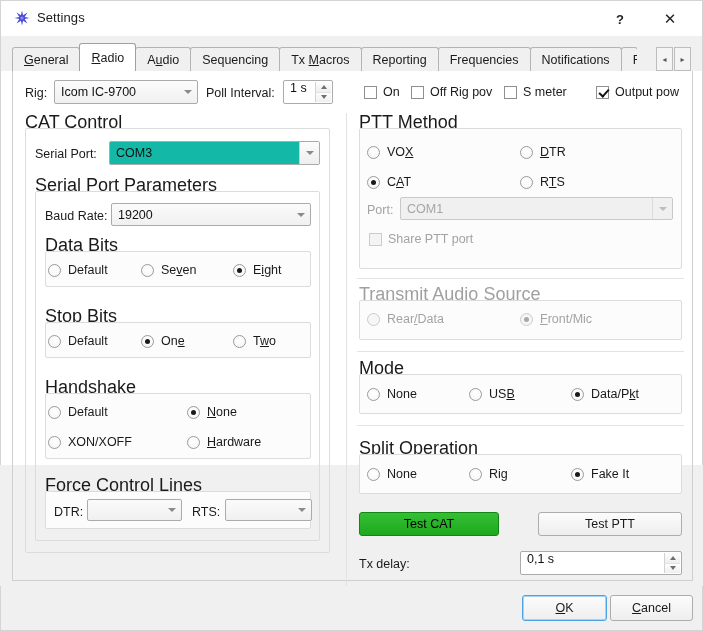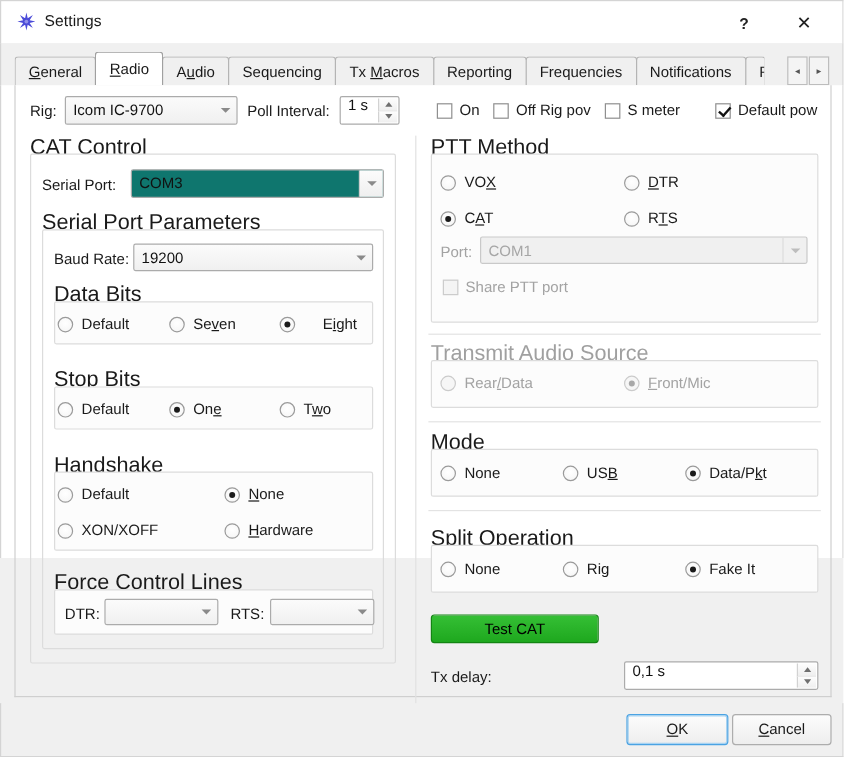--- a/index.html
+++ b/index.html
@@ -127,21 +127,21 @@
   .groupbox-title.dim { color: #a0a0a0; }
   .groupframe {
     border: 1px solid #dcdcdc;
     border-radius: 2px;
     background: #fcfcfc;
     box-sizing: border-box;
   }
   .groupframe.plain { background: transparent; }
 
   .combo {
-    background: #0f766e;
+    background: #14b8a6;
     border: 1px solid #ababab;
     border-radius: 2px;
     box-sizing: border-box;
     display: flex; align-items: center;
     font-size: 12.5px; color: #111;
     padding-left: 6px;
     position: relative;
   }
   .combo.readonly {
     background: linear-gradient(#fbfbfb,#f0f0f0);
@@ -359,21 +359,21 @@
     <div class="check-item" style="left:410px;top:14px;">
       <span class="check-box"></span>
       <span class="lbl">Off Rig pov</span>
     </div>
     <div class="check-item" style="left:503px;top:14px;">
       <span class="check-box"></span>
       <span class="lbl">S meter</span>
     </div>
     <div class="check-item checked" style="left:595px;top:14px;">
       <span class="check-box"></span>
-      <span class="lbl">Default pow</span>
+      <span class="lbl">Output pow</span>
     </div>
 
     <div class="vdivider" style="left:345px;top:42px;height:500px;"></div>
 
     <span class="groupbox-title" style="position:absolute;left:24px;top:41px;">CAT Control</span>
     <div class="groupframe plain" style="position:absolute;left:24px;top:57px;width:305px;height:425px;"></div>
 
     <span class="lbl" style="position:absolute;left:34px;top:76px;">Serial Port:</span>
     <div class="combo" style="position:absolute;left:108px;top:70px;width:211px;height:24px;">
       <span>COM3</span>
@@ -396,21 +396,21 @@
     <span class="groupbox-title" style="position:absolute;left:44px;top:164px;">Data Bits</span>
     <div class="groupframe" style="position:absolute;left:44px;top:180px;width:266px;height:36px;"></div>
     <div class="radio-item" style="left:47px;top:192px;">
       <span class="radio-dot"></span>
       <span class="lbl">Default</span>
     </div>
     <div class="radio-item" style="left:140px;top:192px;">
       <span class="radio-dot"></span>
       <span class="lbl">Se<u>v</u>en</span>
     </div>
-    <div class="radio-item checked" style="left:232px;top:192px;gap:16px;">
+    <div class="radio-item checked" style="left:232px;top:192px;">
       <span class="radio-dot"></span>
       <span class="lbl">E<u>i</u>ght</span>
     </div>
 
     <span class="groupbox-title" style="position:absolute;left:44px;top:235px;">Stop Bits</span>
     <div class="groupframe" style="position:absolute;left:44px;top:251px;width:266px;height:36px;"></div>
     <div class="radio-item" style="left:47px;top:263px;">
       <span class="radio-dot"></span>
       <span class="lbl">Default</span>
     </div>
@@ -530,20 +530,21 @@
     <div class="radio-item" style="left:468px;top:396px;">
       <span class="radio-dot"></span>
       <span class="lbl">Rig</span>
     </div>
     <div class="radio-item checked" style="left:570px;top:396px;">
       <span class="radio-dot"></span>
       <span class="lbl">Fake It</span>
     </div>
 
     <div class="btn green" style="position:absolute;left:358px;top:441px;width:140px;height:24px;">Test CAT</div>
+    <div class="btn" style="position:absolute;left:537px;top:441px;width:144px;height:24px;">Test PTT</div>
 
     <span class="lbl" style="position:absolute;left:358px;top:486px;">Tx delay:</span>
     <div class="spin" style="position:absolute;left:519px;top:480px;width:162px;height:24px;">
       <span>0,1 s</span>
       <span class="spinbtns">
         <div>
             <i class="up-arrow"></i>
           </div>
         <div>
             <i class="down-arrow"></i>

